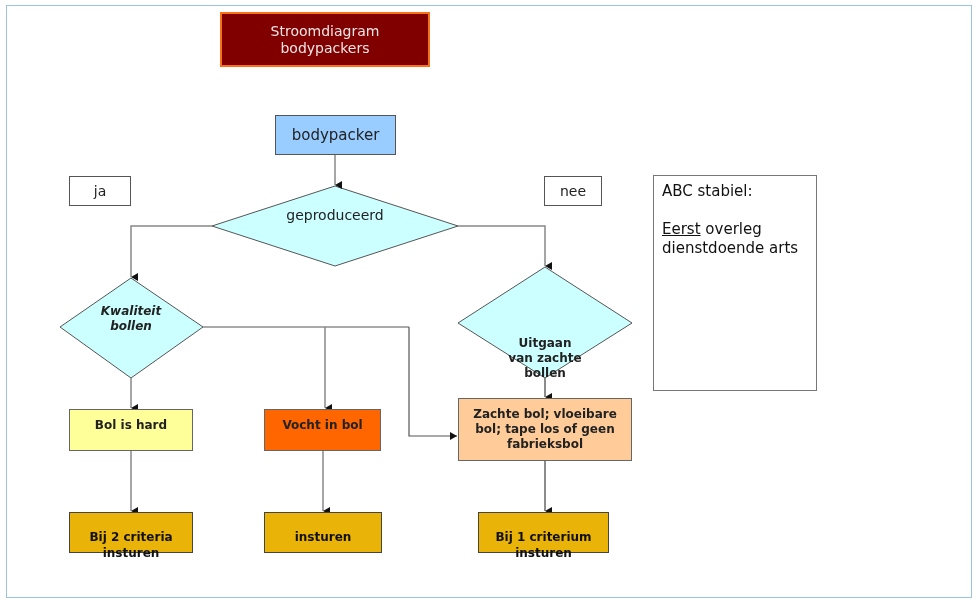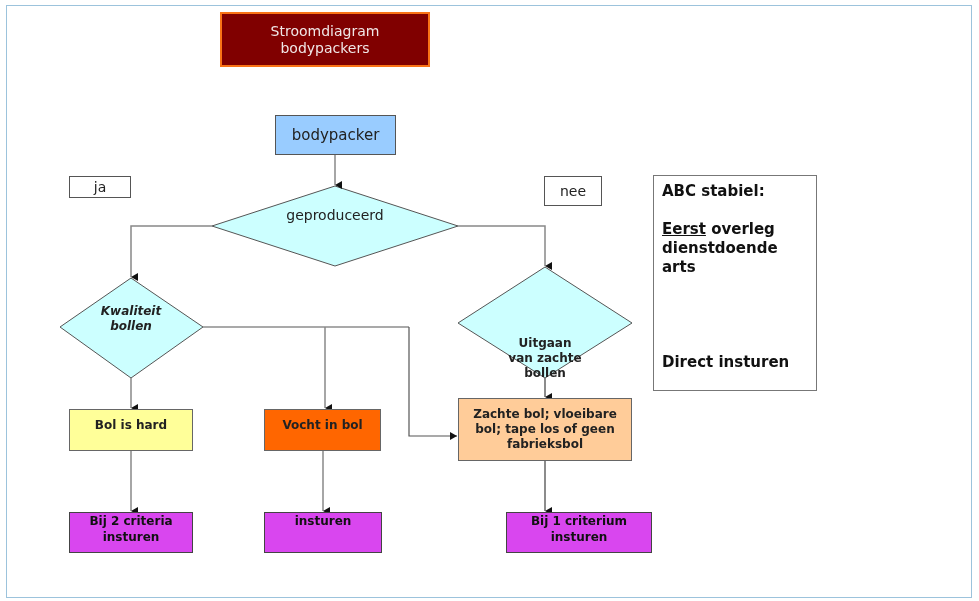--- a/index.html
+++ b/index.html
@@ -3,36 +3,36 @@
 <meta charset="utf-8">
 <style>
   html, body { margin:0; padding:0; background:#ffffff; }
   body { width:979px; height:601px; position:relative; overflow:hidden; font-family:"DejaVu Sans", sans-serif; }
   .frame { position:absolute; left:6px; top:5px; width:966px; height:593px; border:1px solid #9cc3dc; box-sizing:border-box; }
   svg.wires { position:absolute; left:0; top:0; width:979px; height:601px; }
   .box { position:absolute; box-sizing:border-box; display:flex; align-items:center; justify-content:center; text-align:center; }
   .title-box { left:212px; top:12px; width:210px; height:55px; background:#800000; border:2px solid #f97316; color:#f0e6e6; font-size:14px; line-height:17px;margin-left:8px; }
   .start-box { left:275px; top:115px; width:121px; height:40px; background:#99ccff; border:1px solid #555; color:#222; font-size:15px; }
   .label-box { background:#fff; border:1px solid #555; color:#222; font-size:14px; }
-  .ja-box { left:69px; top:176px; width:62px; height:22px; }
+  .ja-box { left:69px; top:176px; width:62px; height:30px; }
   .nee-box { left:544px; top:176px; width:58px; height:30px; }
   .note-box { position:absolute; left:653px; top:175px; width:164px; height:216px; border:1px solid #777; box-sizing:border-box; padding:6px 8px; color:#111; font-size:15px; line-height:19px; }
-  .note-box p { margin:0;font-weight:bold; }
+  .note-box p { margin:0; }
   .note-box .gap1 { height:19px; }
   .note-box .gap2 { height:57px; }
   .note-box .u { text-decoration:underline;margin-top:32px; }
   .note-box .b { font-weight:bold; }
   .proc { font-weight:bold; font-size:12px; line-height:15px; color:#222; border:1px solid #666; align-items:flex-start; padding-top:8px; }
   .bol-hard { left:69px; top:409px; width:124px; height:42px; background:#ffff99; }
   .vocht { left:264px; top:409px; width:117px; height:42px; background:#ff6600; }
   .zachte { left:458px; top:398px; width:174px; height:63px; background:#ffcc99; }
-  .result { left:0; font-weight:bold; font-size:12px; line-height:16px; color:#111; background:#d946ef; border:1px solid #444; align-items:flex-start; padding-top:0; }
+  .result { left:0; font-weight:bold; font-size:12px; line-height:16px; color:#111; background:#eab308; border:1px solid #444; align-items:flex-start; padding-top:16px; }
   .res1 { left:69px; top:512px; width:124px; height:41px; }
   .res2 { left:264px; top:512px; width:118px; height:41px; }
-  .res3 { left:478px; top:512px; width:146px; height:41px;margin-left:28px; }
+  .res3 { left:478px; top:512px; width:131px; height:41px; }
   .diamond-label { position:absolute; text-align:center; color:#222; }
   .dl-geprod { left:260px; top:207px; width:150px; font-size:14px; }
   .dl-kwal { left:71px; top:304px; width:120px; font-weight:bold; font-size:12px; line-height:15px;font-style:italic; }
   .dl-uitg { left:480px; top:297px; width:130px; font-weight:bold; font-size:12px; line-height:15px;margin-top:39px; }
 </style>
 </head>
 <body>
 
 <div class="frame"></div>
 
@@ -122,14 +122,13 @@
   </div>
 </div>
 
 <div class="note-box">
   <p>ABC stabiel:</p>
   <div class="gap1"></div>
   <p><span class="u">Eerst</span><span> overleg</span></p>
   <p>dienstdoende arts</p>
   <div class="gap2"></div>
   <div class="gap1"></div>
-  <p class="b">Direct insturen</p>
 </div>
 
 </body></html>

